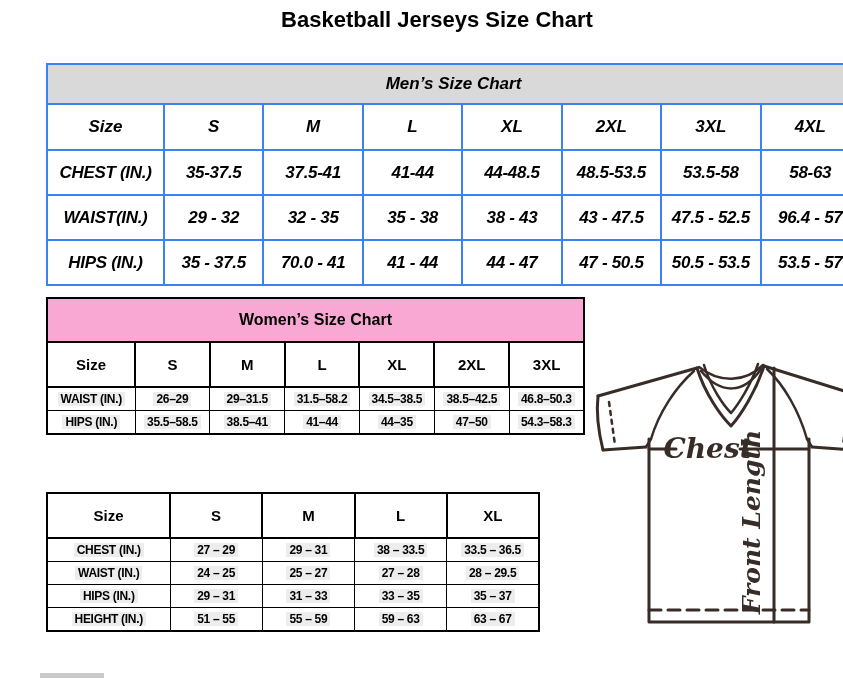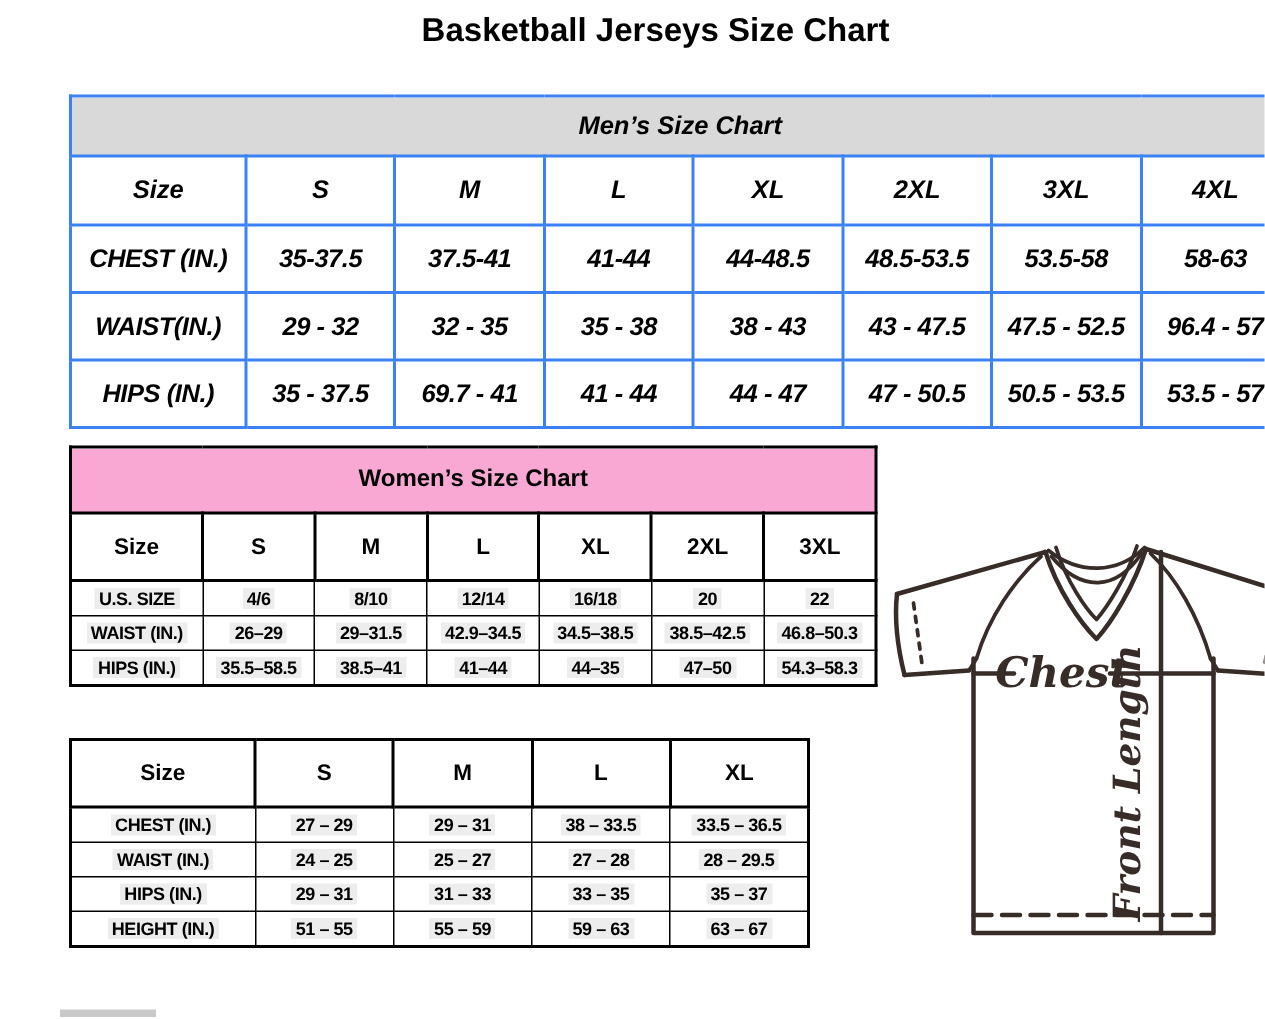--- a/index.html
+++ b/index.html
@@ -92,21 +92,21 @@
       <td>32 - 35</td>
       <td>35 - 38</td>
       <td>38 - 43</td>
       <td>43 - 47.5</td>
       <td>47.5 - 52.5</td>
       <td>96.4 - 57</td>
     </tr>
     <tr class="data-row">
       <th class="row-label">HIPS (IN.)</th>
       <td>35 - 37.5</td>
-      <td>69.7 - 41</td>
+      <td>70.0 - 41</td>
       <td>41 - 44</td>
       <td>44 - 47</td>
       <td>47 - 50.5</td>
       <td>50.5 - 53.5</td>
       <td>53.5 - 57</td>
     </tr>
   </tbody>
     </table>
 
   <table id="women-table" class="size-table small-table">
@@ -126,33 +126,24 @@
     <tr class="size-row">
       <th>Size</th>
       <th>S</th>
       <th>M</th>
       <th>L</th>
       <th>XL</th>
       <th>2XL</th>
       <th>3XL</th>
     </tr>
     <tr class="data-row">
-      <th class="row-label"><span class="hl">U.S. SIZE</span></th>
-      <td><span class="hl">4/6</span></td>
-      <td><span class="hl">8/10</span></td>
-      <td><span class="hl">12/14</span></td>
-      <td><span class="hl">16/18</span></td>
-      <td><span class="hl">20</span></td>
-      <td><span class="hl">22</span></td>
-    </tr>
-    <tr class="data-row">
       <th class="row-label"><span class="hl">WAIST (IN.)</span></th>
       <td><span class="hl">26–29</span></td>
       <td><span class="hl">29–31.5</span></td>
-      <td><span class="hl">42.9–34.5</span></td>
+      <td><span class="hl">31.5–58.2</span></td>
       <td><span class="hl">34.5–38.5</span></td>
       <td><span class="hl">38.5–42.5</span></td>
       <td><span class="hl">46.8–50.3</span></td>
     </tr>
     <tr class="data-row">
       <th class="row-label"><span class="hl">HIPS (IN.)</span></th>
       <td><span class="hl">35.5–58.5</span></td>
       <td><span class="hl">38.5–41</span></td>
       <td><span class="hl">41–44</span></td>
       <td><span class="hl">44–35</span></td>

